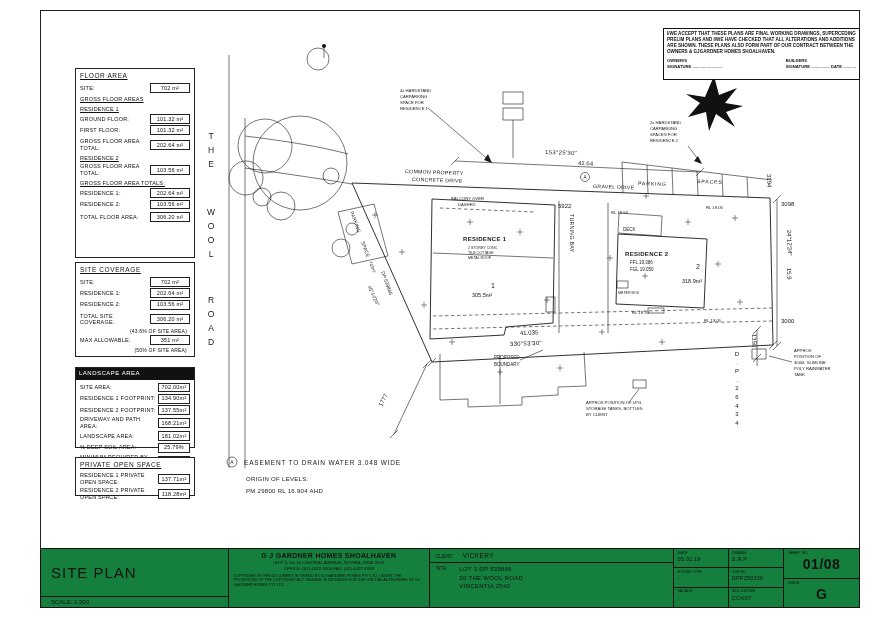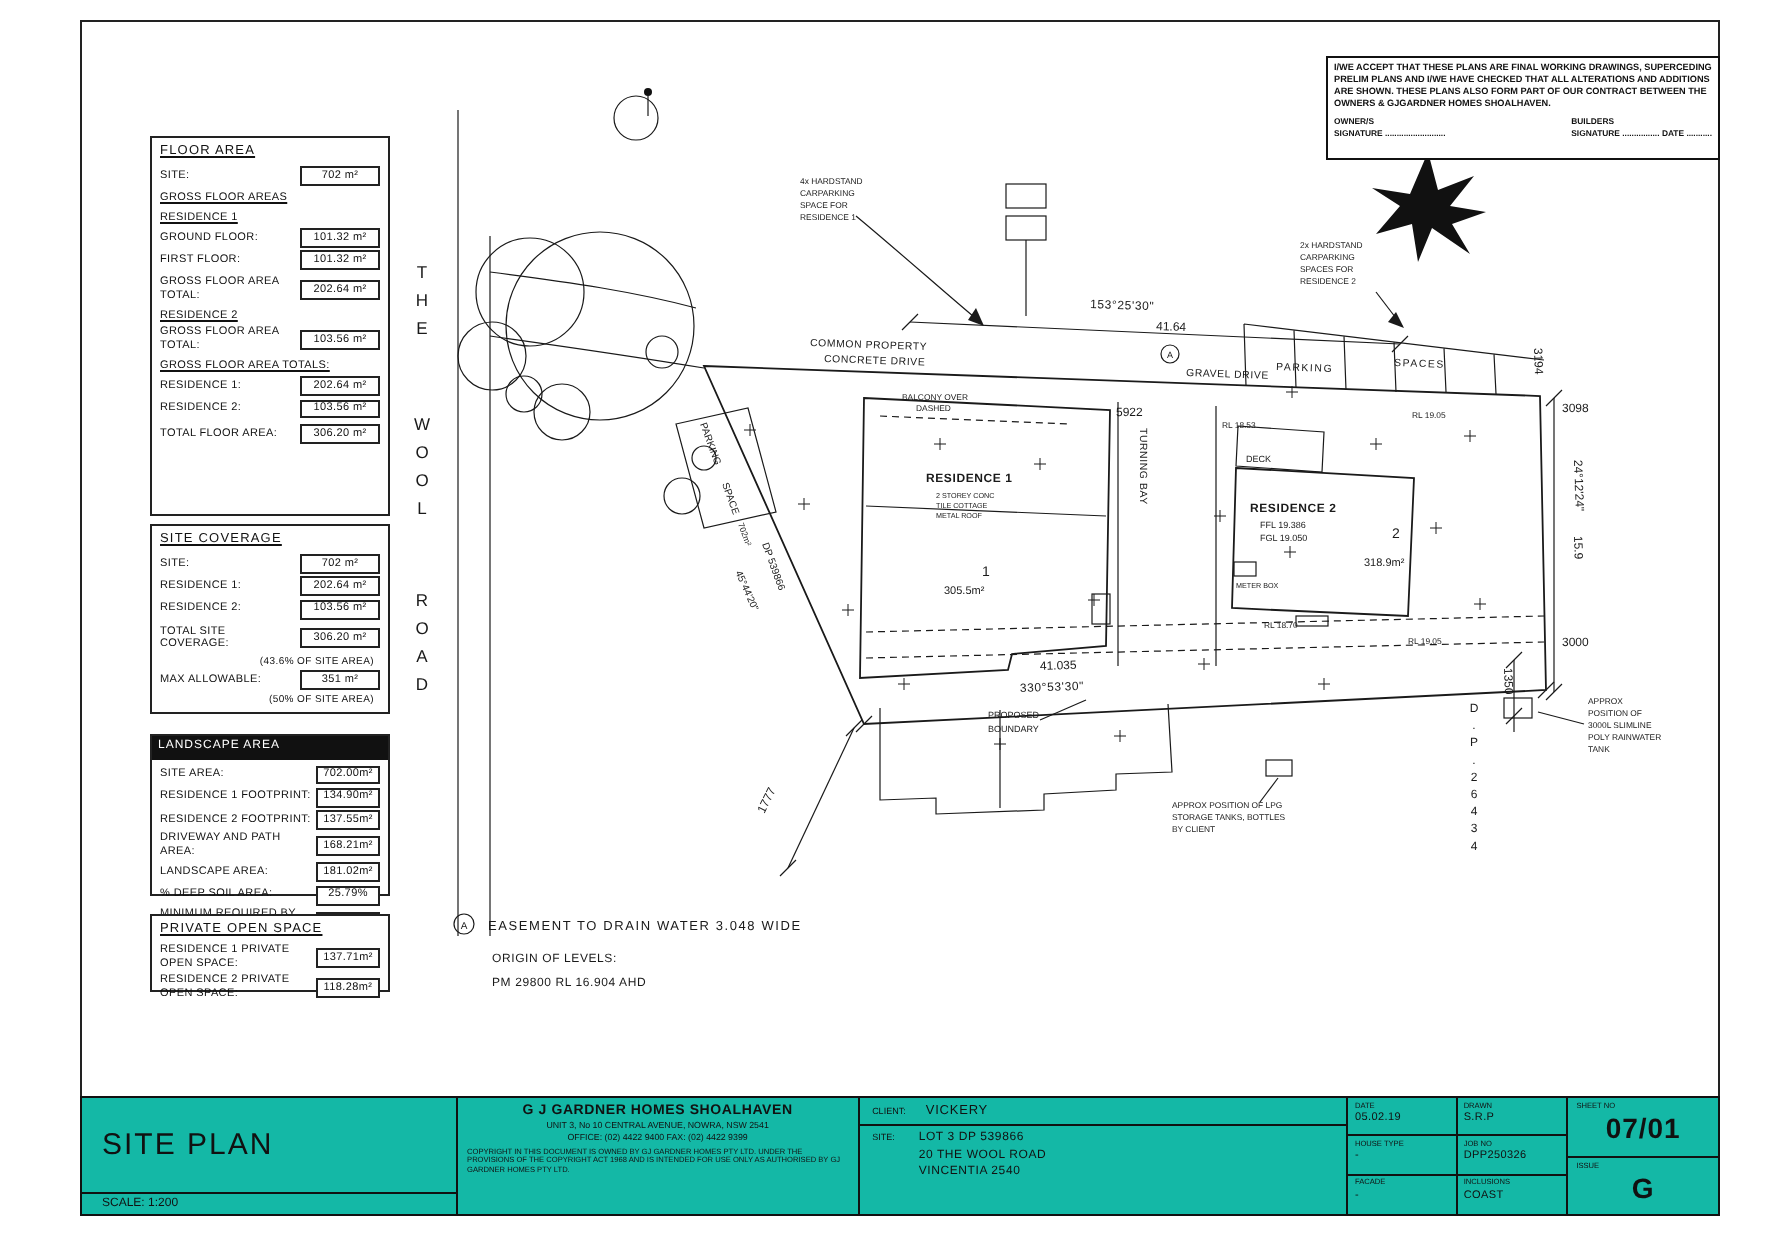--- a/index.html
+++ b/index.html
@@ -26,21 +26,21 @@
   .gap{margin-top:3px;}
   .pnote{text-align:right;font-size:5px;margin:0 3px 1px 0;}
   .lhead{background:#111;color:#fff;margin:-3px -4px 3px -4px;padding:2px 3px;font-size:6px;letter-spacing:0.5px;}
   
   .disclaimer{position:absolute;left:663px;top:28px;width:197px;height:52px;border:1px solid #111;
               box-sizing:border-box;padding:2px 3px;background:#fff;font-size:4.6px;font-weight:bold;line-height:1.32;}
   .sigrow{display:flex;justify-content:space-between;margin-top:2.5px;font-size:4.2px;}
   .sigcol{display:flex;flex-direction:column;gap:1px;}
   
   .tblock{position:absolute;left:40px;top:548px;width:820px;height:60px;border:1.2px solid #111;
-          box-sizing:border-box;display:flex;background:#14b8a6;}
+          box-sizing:border-box;display:flex;background:#15803d;}
   .tcell{border-right:1px solid #111;box-sizing:border-box;height:100%;}
   .tcell:last-child{border-right:none;}
   .c1{width:188px;display:flex;flex-direction:column;}
   .c1 .big{flex:1;display:flex;align-items:center;padding-left:10px;font-size:15px;letter-spacing:1px;}
   .c1 .scale{border-top:1px solid #111;font-size:6px;padding:2px 0 2px 10px;}
   .c2{width:202px;text-align:center;padding:2px 5px;box-sizing:border-box;}
   .c2 .co{font-size:7px;font-weight:bold;letter-spacing:0.3px;margin-top:1px;}
   .c2 .ad{font-size:4.4px;margin-top:1px;}
   .c2 .cr{font-size:3.8px;text-align:left;margin-top:2.5px;line-height:1.3;}
   .c3{width:245px;display:flex;flex-direction:column;}
@@ -414,20 +414,20 @@
       <div class="gval">-</div>
     </div>
     <div class="g">
       <div class="glab">INCLUSIONS</div>
       <div class="gval">COAST</div>
     </div>
   </div>
   <div class="tcell c5">
     <div class="half top">
       <div class="glab">SHEET NO</div>
-      <div class="bigv">07/01</div>
+      <div class="bigv">01/08</div>
     </div>
     <div class="half">
       <div class="glab">ISSUE</div>
       <div class="bigv">G</div>
     </div>
   </div>
 </div>
 
 </body></html>

